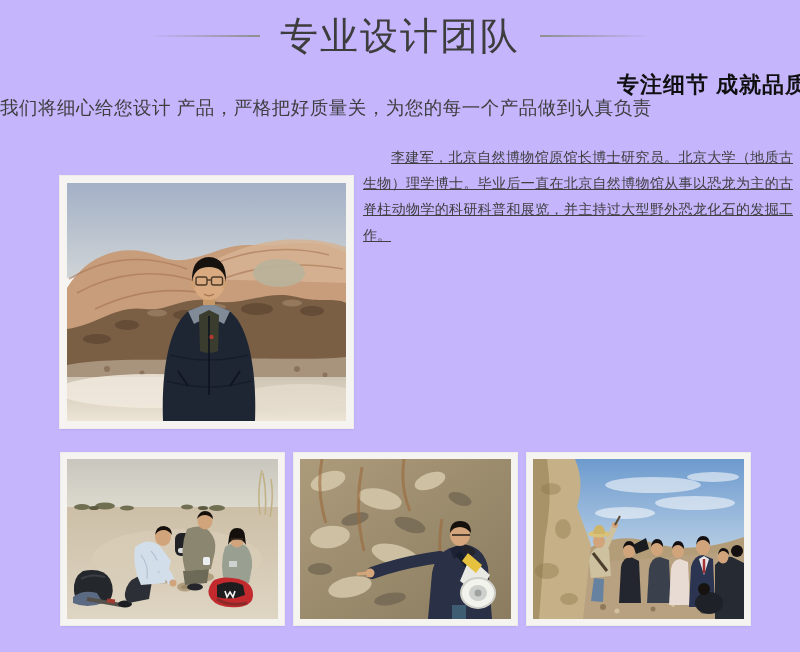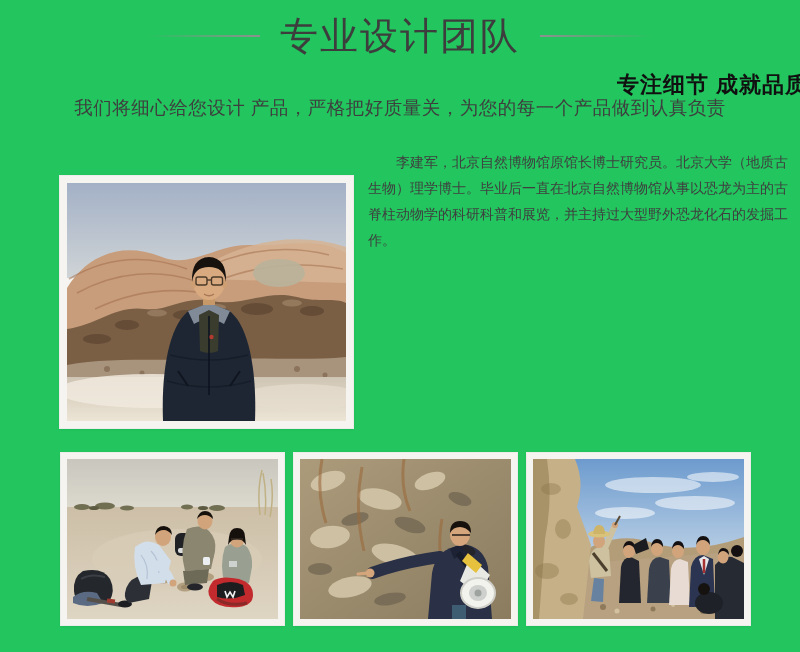--- a/index.html
+++ b/index.html
@@ -1,54 +1,54 @@
 <!DOCTYPE html>
 <html lang="zh"><head>
 <meta charset="utf-8">
 <style>
   html,body{margin:0;padding:0;background:#fff;}
   .page{
-    position:relative;width:800px;height:652px;background:#22c55e;overflow:hidden;
+    position:relative;width:800px;height:652px;background:#c4b5fd;overflow:hidden;
     font-family:"Liberation Sans", sans-serif;
   }
   
   .title-row{
     position:absolute;top:12px;left:0;width:100%;height:48px;
     display:flex;align-items:center;justify-content:center;gap:20px;
   }
   .title-row h1{
     margin:0;font-size:38px;font-weight:200;color:#3d3d3d;
     letter-spacing:2px;line-height:44px;white-space:nowrap;
   }
   .decor-line{width:112px;height:2px;flex:0 0 auto;}
   .decor-line.left{background:linear-gradient(to left,#8f8f8f,rgba(255,255,255,0));}
   .decor-line.right{background:linear-gradient(to right,#8f8f8f,rgba(255,255,255,0));}
   .subtitle{
     position:absolute;top:62px;left:0;width:100%;margin:8px;
     text-align:right;font-size:22px;font-weight:bold;color:#101010;letter-spacing:1px;
   }
   .lead{
     position:absolute;top:95px;left:0;width:100%;margin:0;
-    text-align:center;font-size:18.5px;color:#3e3e3e;letter-spacing:.5px;
+    text-align:left;font-size:18.5px;color:#3e3e3e;letter-spacing:.5px;
   }
   
   .photo-frame{
     background:#f5f4f1;box-shadow:0 0 0 1px #ececea,0 1px 3px rgba(0,0,0,.10);
     box-sizing:border-box;
   }
   figure{margin:0;padding:0;}
   .portrait{
     position:absolute;left:60px;top:176px;width:293px;height:252px;padding:7px;
   }
   .portrait svg,.gallery figure svg{display:block;width:100%;height:100%;}
   .bio{
     position:absolute;left:359px;top:140px;width:438px;
     font-size:14px;line-height:26px;color:#3f3f3f;text-align:justify;
   }
-  .bio p{margin:9px;text-indent:2em;}
+  .bio p{margin:4px;text-indent:2em;text-decoration:underline;}
   
   .gallery{
     position:absolute;left:61px;top:453px;width:689px;height:172px;
     display:flex;gap:10px;
   }
   .gallery figure{flex:0 0 223px;width:223px;height:172px;padding:6px;}
 </style>
 </head>
 <body>
 

